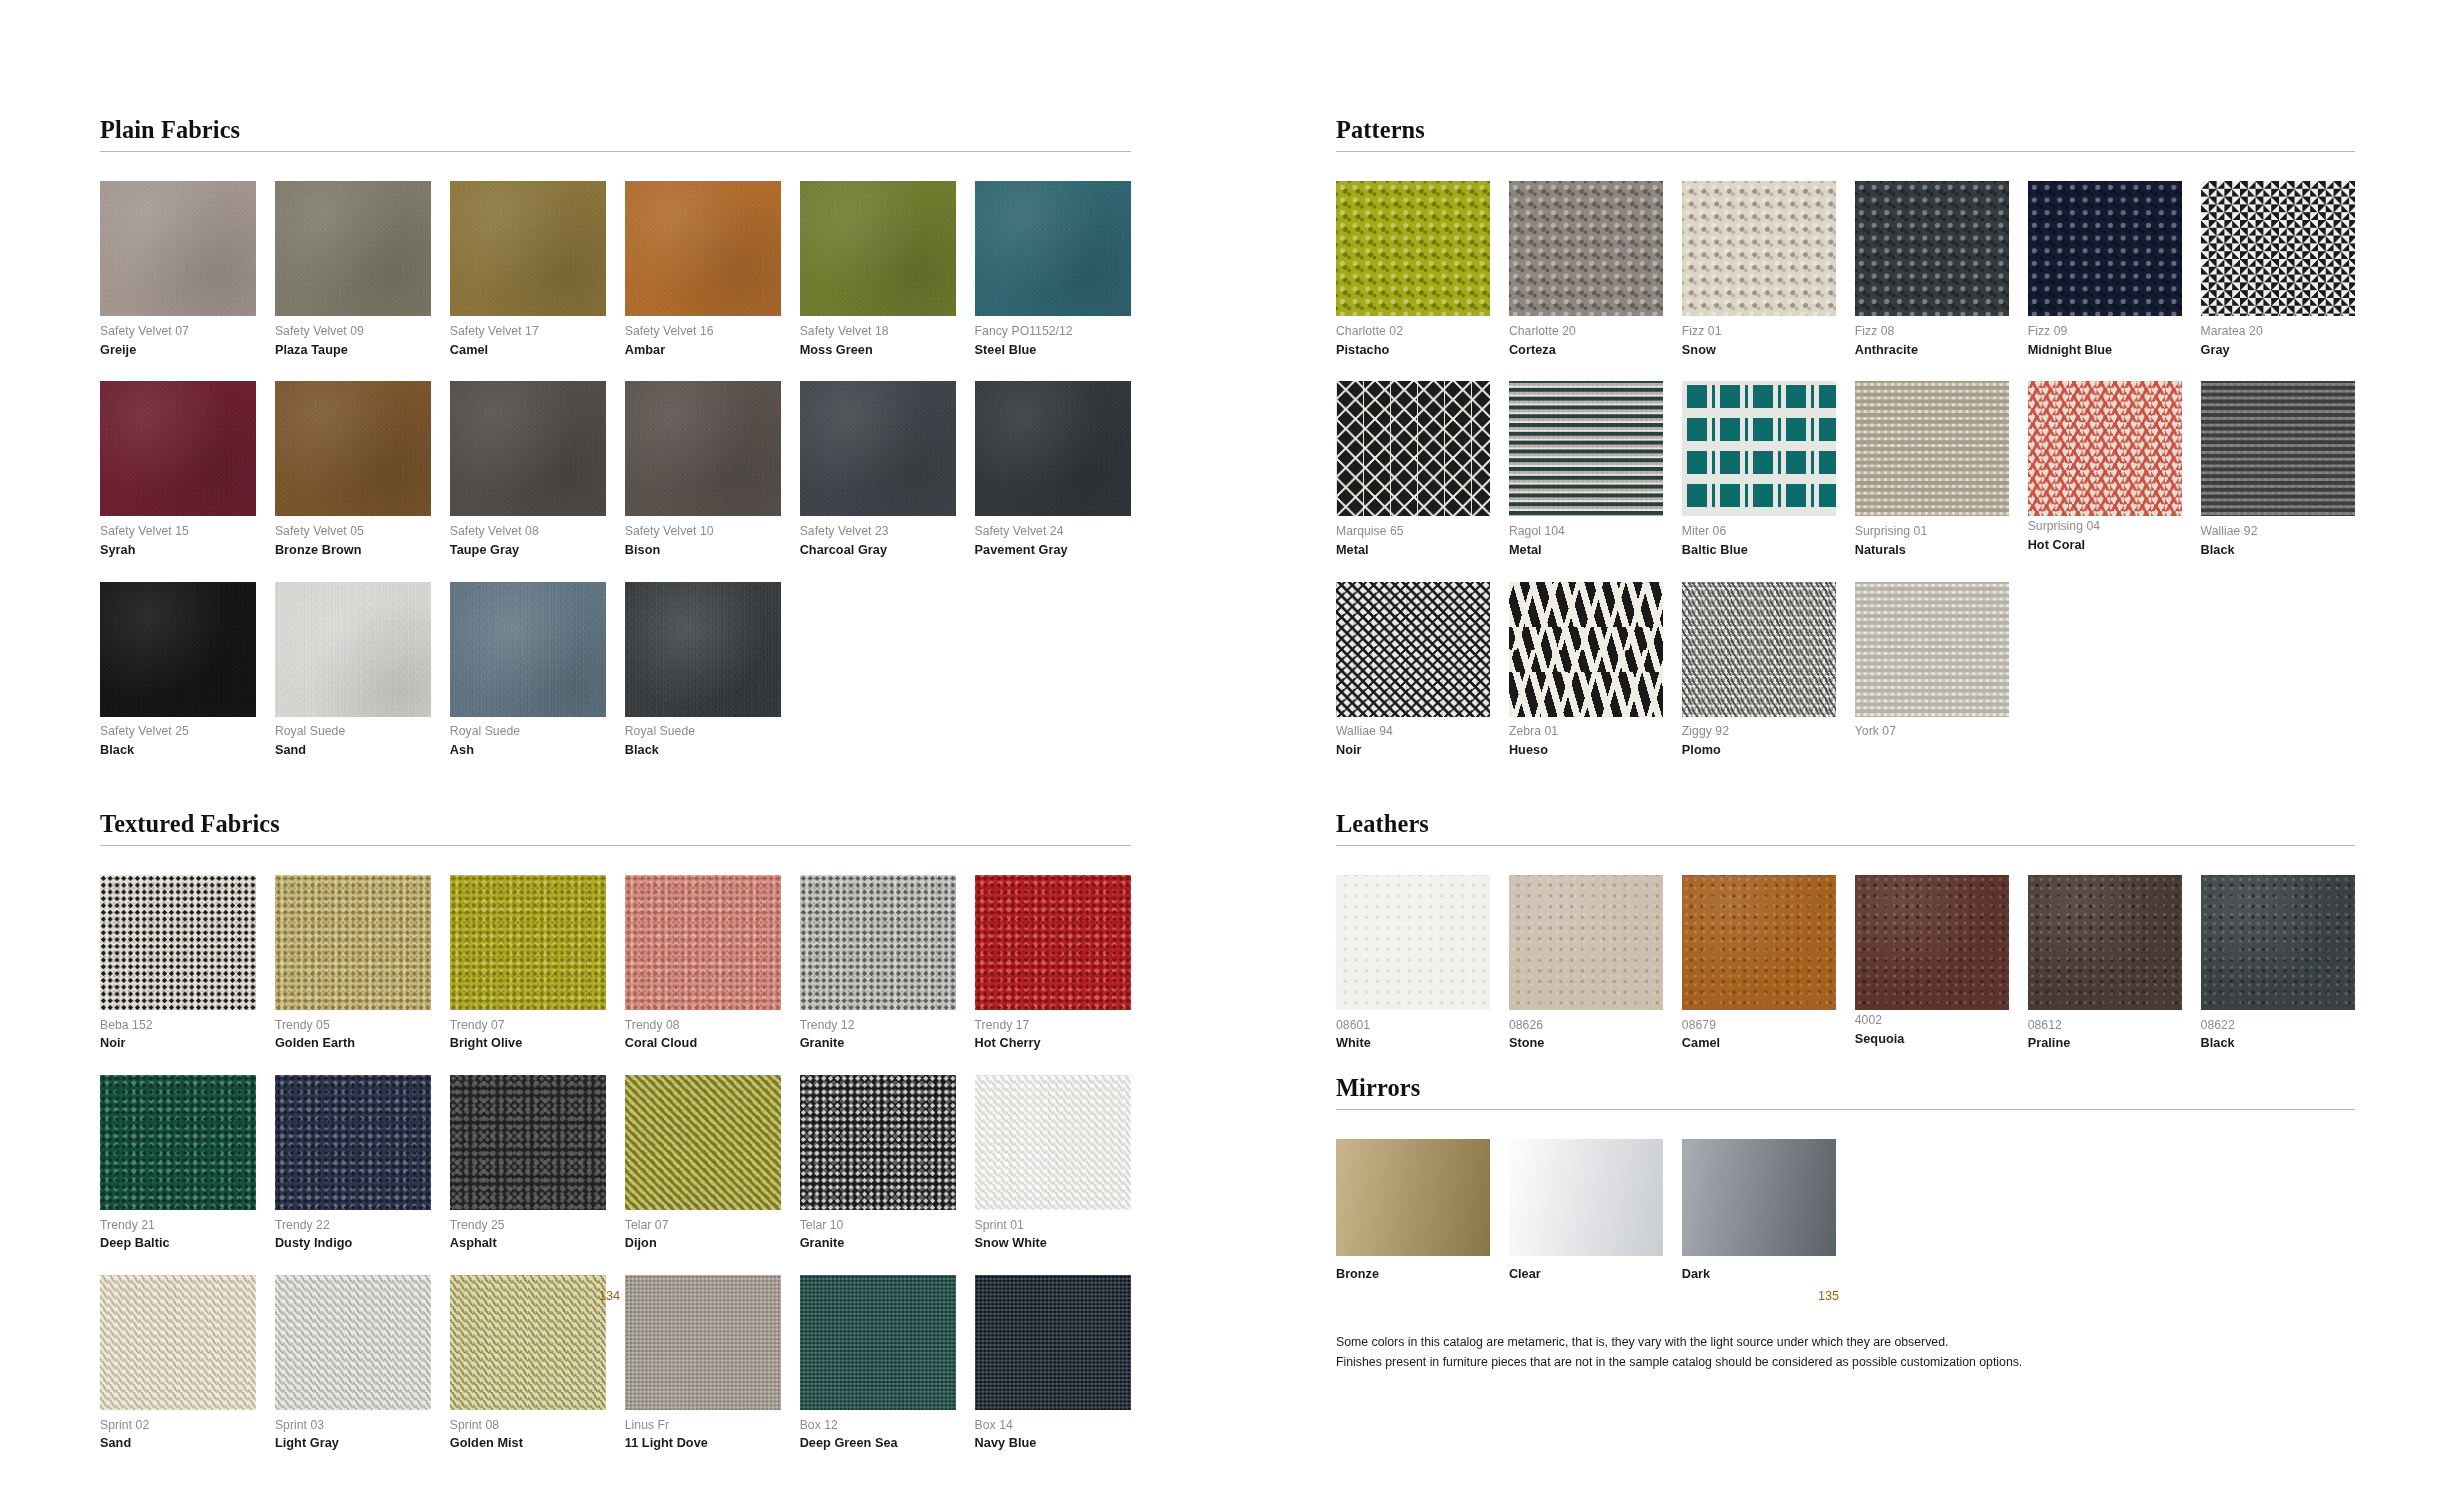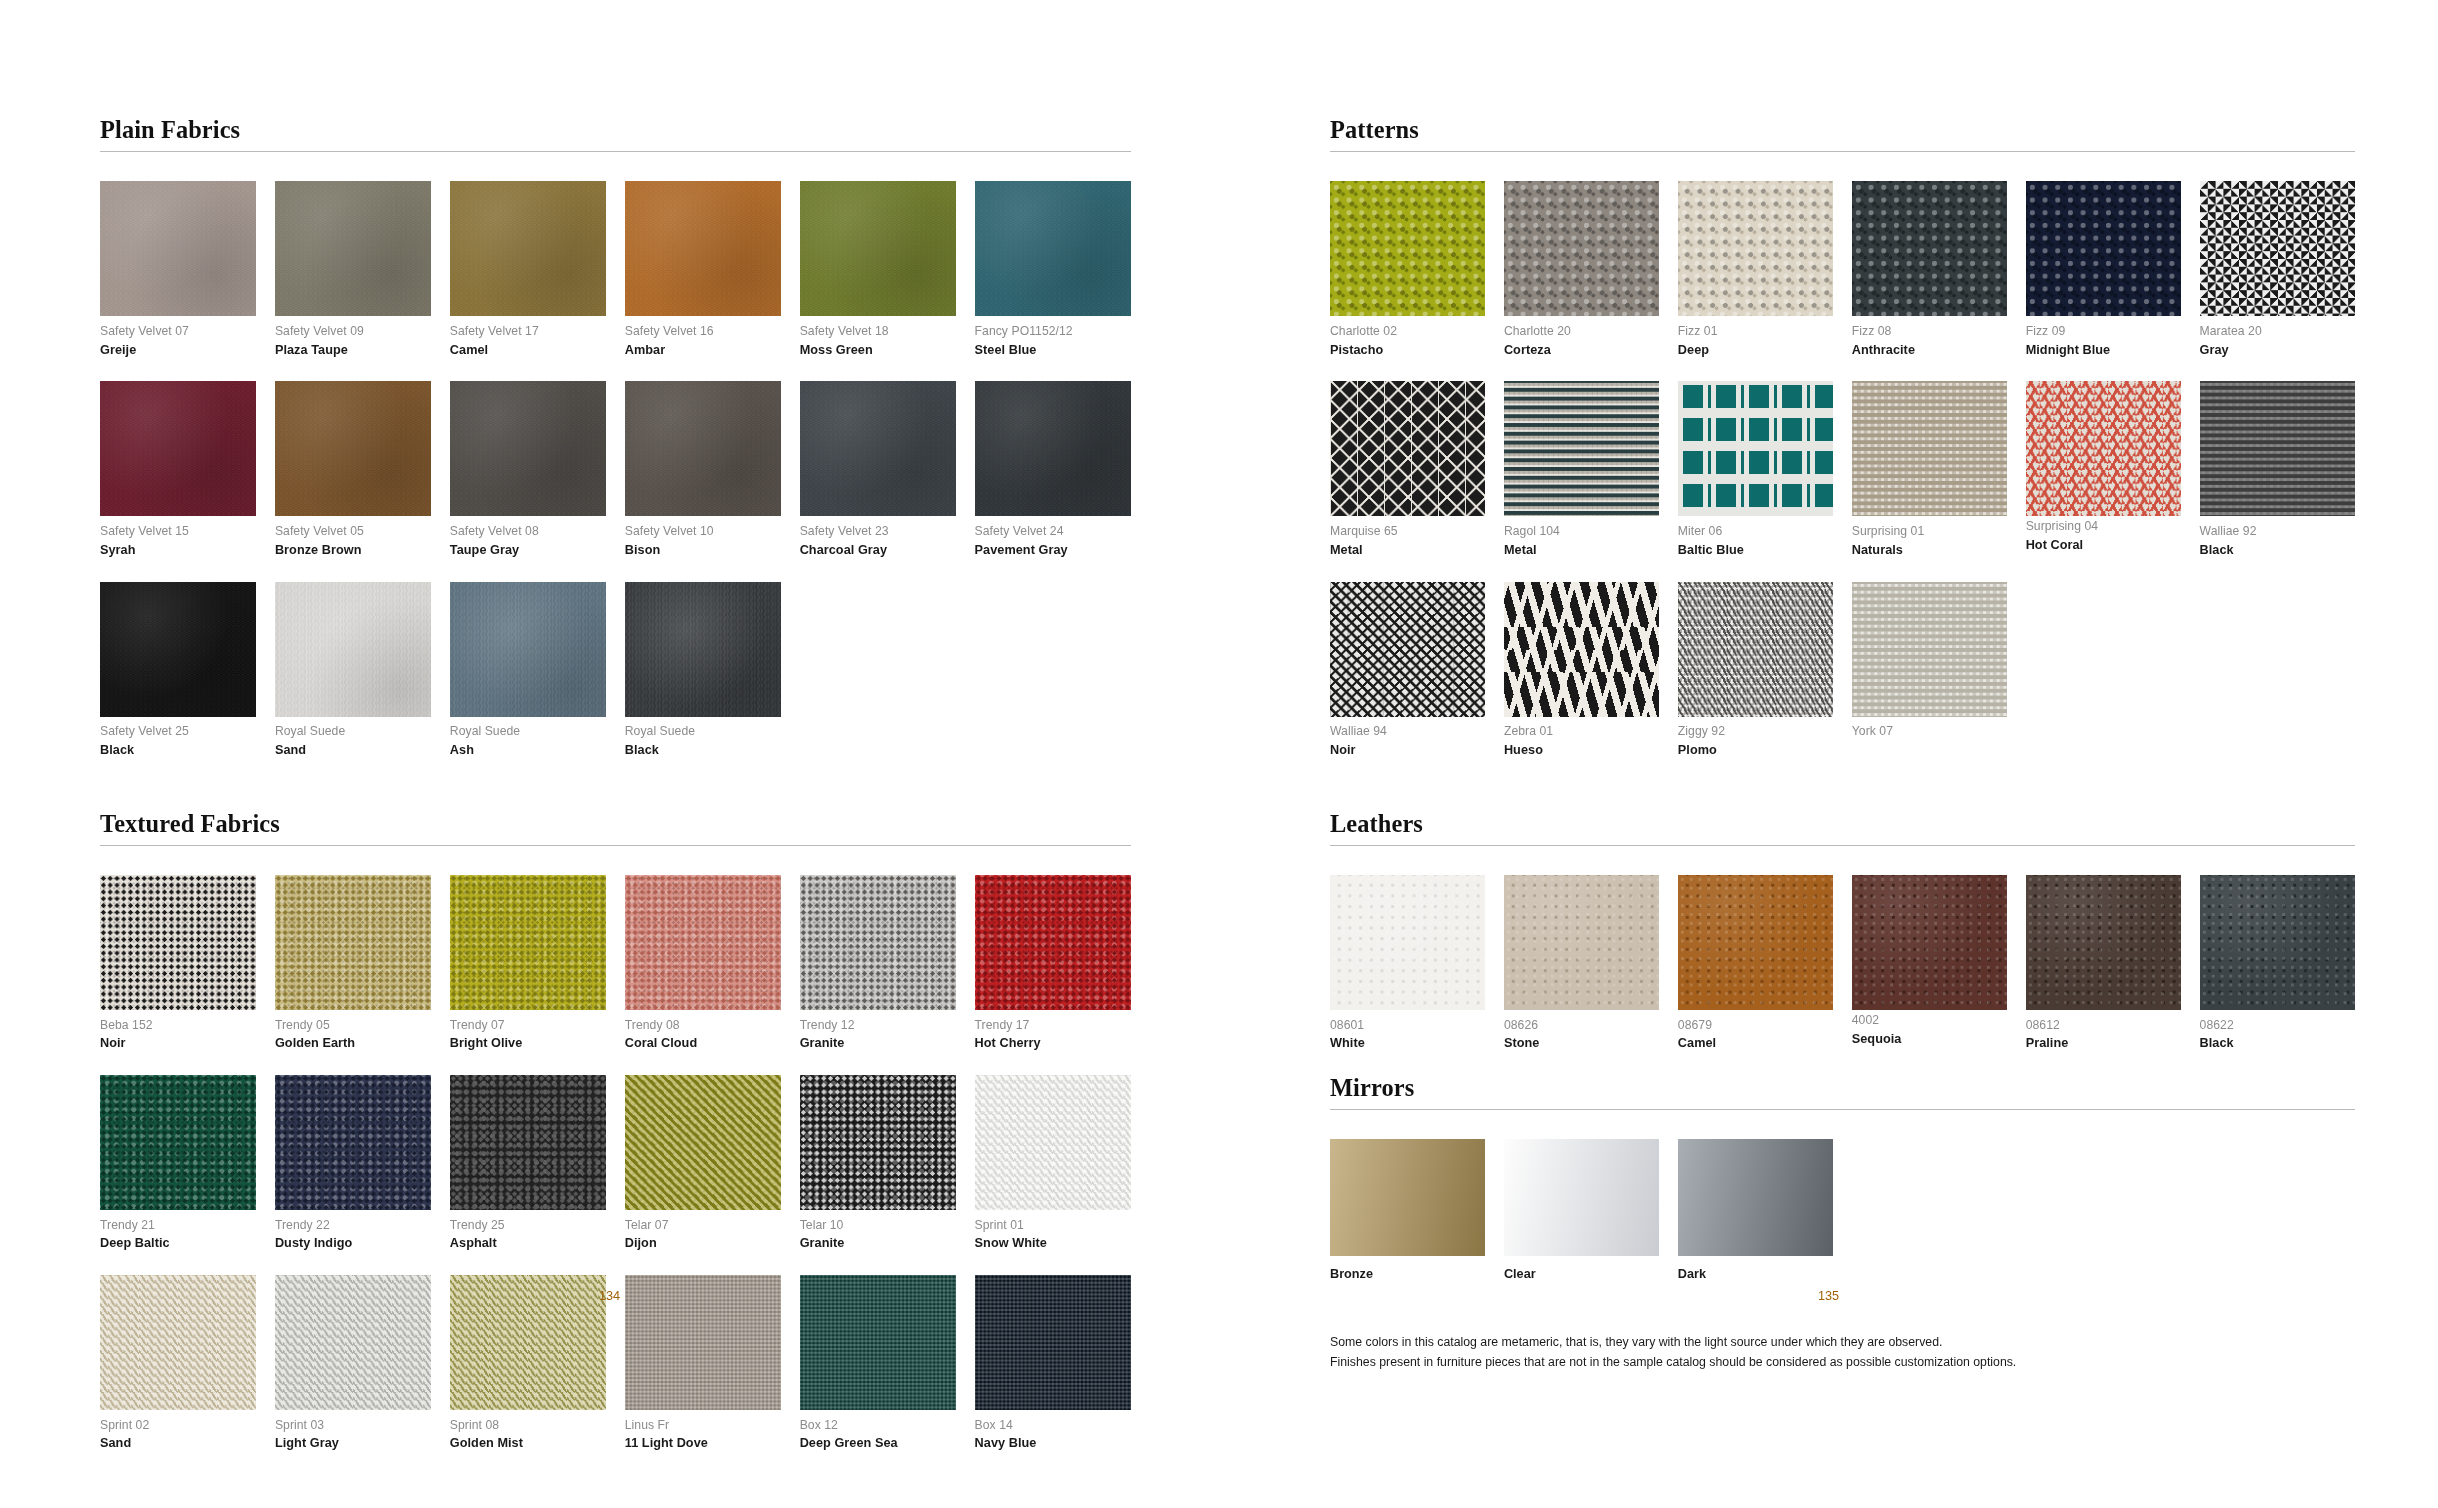--- a/index.html
+++ b/index.html
@@ -27,21 +27,21 @@
     box-sizing: border-box;
     position: relative;
     padding: 0;
   }
   .page-inner {
     position: absolute;
     top: 117px;
     bottom: 78px;
   }
   .page-left .page-inner { left: 100px; right: 88px; }
-  .page-right .page-inner { left: 111px; right: 83px; }
+  .page-right .page-inner { left: 117px; right: 83px; }
 
   .section { margin-bottom: 0; }
   .section-title {
     font-family: "Liberation Serif", serif;
     font-weight: 700;
     font-size: 24.4px;
     letter-spacing: 0.1px;
     color: #111111;
     margin: 0 0 8.8px 0;
     line-height: 1.05;
@@ -415,21 +415,21 @@
               <div class="swatch" style="background-color: rgb(141, 135, 128); background-image: radial-gradient(circle, rgba(255, 255, 255, 0.34) 28%, rgba(0, 0, 0, 0) 32%), radial-gradient(circle, rgba(0, 0, 0, 0.3) 26%, rgba(0, 0, 0, 0) 30%), radial-gradient(circle, rgb(92, 87, 82) 20%, rgba(0, 0, 0, 0) 24%); background-size: 12.7px 12.7px, 12.7px 12.7px, 12.7px 12.7px; background-position: 0px 0px, 2.9px 3.9px, 6.8px 6.8px;"></div>
               <div class="cap">
                 <span class="cap-code">Charlotte 20</span>
                 <span class="cap-name">Corteza</span>
               </div>
             </div>
             <div class="cell">
               <div class="swatch" style="background-color: rgb(221, 214, 199); background-image: radial-gradient(circle, rgba(255, 255, 255, 0.34) 28%, rgba(0, 0, 0, 0) 32%), radial-gradient(circle, rgba(0, 0, 0, 0.3) 26%, rgba(0, 0, 0, 0) 30%), radial-gradient(circle, rgb(184, 174, 155) 20%, rgba(0, 0, 0, 0) 24%); background-size: 12.7px 12.7px, 12.7px 12.7px, 12.7px 12.7px; background-position: 0px 0px, 2.9px 3.9px, 6.8px 6.8px;"></div>
               <div class="cap">
                 <span class="cap-code">Fizz 01</span>
-                <span class="cap-name">Deep</span>
+                <span class="cap-name">Snow</span>
               </div>
             </div>
             <div class="cell">
               <div class="swatch" style="background-color: rgb(52, 60, 63); background-image: radial-gradient(circle, rgba(255, 255, 255, 0.34) 28%, rgba(0, 0, 0, 0) 32%), radial-gradient(circle, rgba(0, 0, 0, 0.3) 26%, rgba(0, 0, 0, 0) 30%), radial-gradient(circle, rgb(30, 36, 38) 20%, rgba(0, 0, 0, 0) 24%); background-size: 12.7px 12.7px, 12.7px 12.7px, 12.7px 12.7px; background-position: 0px 0px, 2.9px 3.9px, 6.8px 6.8px;"></div>
               <div class="cap">
                 <span class="cap-code">Fizz 08</span>
                 <span class="cap-name">Anthracite</span>
               </div>
             </div>
             <div class="cell">

